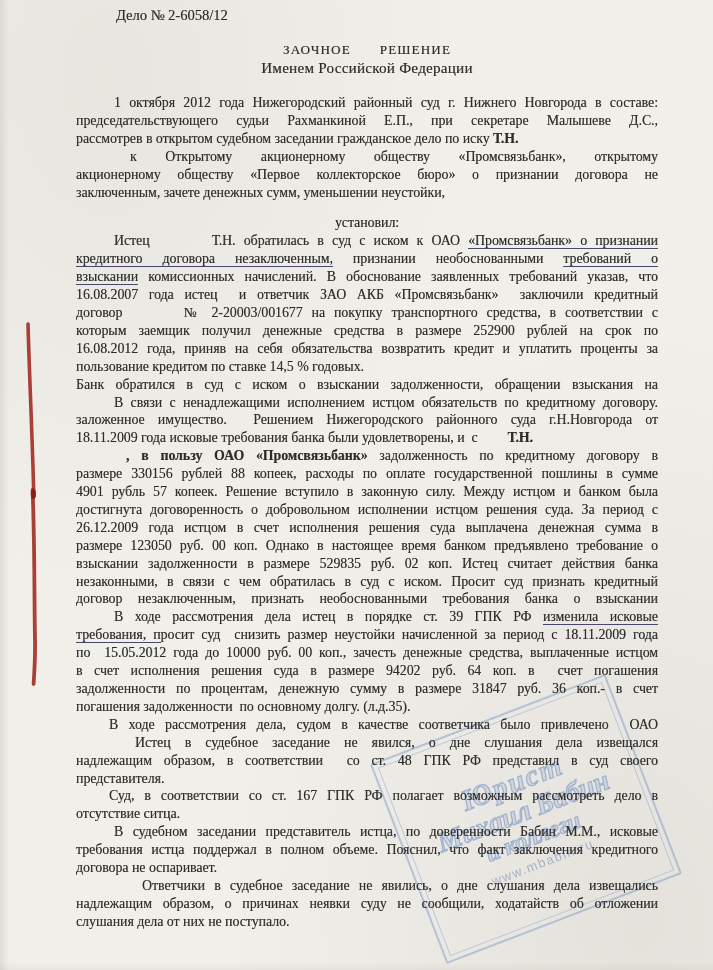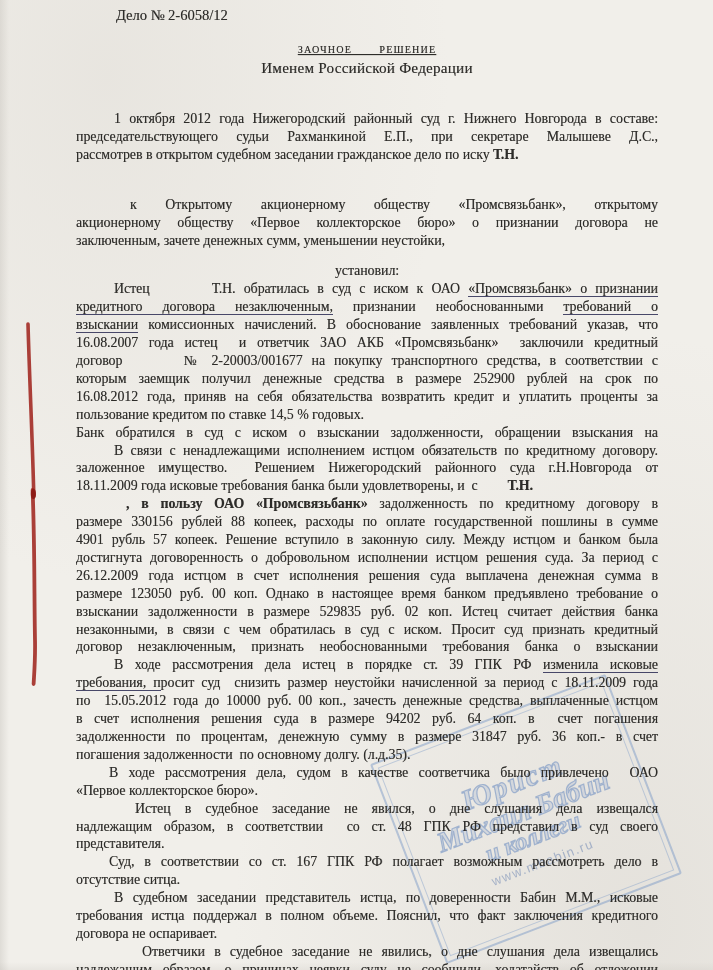--- a/index.html
+++ b/index.html
@@ -15,21 +15,21 @@
     color:#2d2c29;
   }
   .case-number {
     position:absolute; left:116px; top:7px; font-size:14.5px;
     text-shadow:0.3px 0.3px 0.4px rgba(60,58,55,0.5);
   }
   .title-block {
     position:absolute; left:76px; top:40px; width:582px; text-align:center;
     line-height:19px; text-shadow:0.3px 0.3px 0.4px rgba(60,58,55,0.5);
   }
-  .title1 { font-size:10px; white-space:pre; word-spacing:10px; letter-spacing:1.2px;text-decoration:underline; }
+  .title1 { font-size:13px; white-space:pre; word-spacing:10px; letter-spacing:1.2px; }
   .title2 { font-size:15px; letter-spacing:0.3px; }
   .body {
     position:absolute; left:76px; top:94px; width:582px; z-index:2;
     font-size:13.8px; line-height:17.9px;
     text-shadow:0.3px 0.3px 0.4px rgba(60,58,55,0.5);
   }
   .para { margin:0; }
   .line { white-space:pre-wrap; }
   .line.f { text-align:justify; text-align-last:justify; }
   .line.center { text-align:center; text-align-last:center; }
@@ -77,44 +77,44 @@
 
   <div class="case-number">Дело № 2-6058/12</div>
 
   <div class="title-block">
     <div class="title1">ЗАОЧНОЕ  РЕШЕНИЕ</div>
     <div class="title2">Именем Российской Федерации</div>
   </div>
 
   <div class="body">
       <div class="para">
-        <div class="line f" style="padding-left: 38px; margin-top: 16px;"><span class="seg">1 октября 2012 года Нижегородский районный суд г. Нижнего Новгорода в составе:</span></div>
+        <div class="line f" style="padding-left: 38px;"><span class="seg">1 октября 2012 года Нижегородский районный суд г. Нижнего Новгорода в составе:</span></div>
         <div class="line f"><span class="seg">председательствующего судьи Рахманкиной Е.П., при секретаре Малышеве Д.С.,</span></div>
         <div class="line"><span class="seg">рассмотрев в открытом судебном заседании гражданское дело по иску </span><span class="seg b">Т.Н.</span></div>
-        <div class="line f" style="padding-left: 54px; margin-top: 32px;"><span class="seg">к Открытому акционерному обществу «Промсвязьбанк», открытому</span></div>
+        <div class="line f" style="padding-left: 54px;"><span class="seg">к Открытому акционерному обществу «Промсвязьбанк», открытому</span></div>
         <div class="line f"><span class="seg">акционерному обществу «Первое коллекторское бюро» о признании договора не</span></div>
         <div class="line"><span class="seg">заключенным, зачете денежных сумм, уменьшении неустойки,</span></div>
       </div>
       <div class="para">
         <div class="line center gap-top">установил:</div>
       </div>
       <div class="para">
         <div class="line f" style="padding-left: 38px;"><span class="seg">Истец</span><span class="gap" style="width: 62px;"></span><span class="seg">Т.Н. обратилась в суд с иском к ОАО </span><span class="seg u">«Промсвязьбанк» о признании</span></div>
         <div class="line f"><span class="seg u">кредитного договора незаключенным,</span><span class="seg"> признании необоснованными </span><span class="seg u">требований о</span></div>
         <div class="line f"><span class="seg u">взыскании</span><span class="seg"> комиссионных начислений. В обоснование заявленных требований указав, что</span></div>
         <div class="line f"><span class="seg">16.08.2007 года истец  и ответчик ЗАО АКБ «Промсвязьбанк»  заключили кредитный</span></div>
         <div class="line f"><span class="seg">договор</span><span class="gap" style="width: 56px;"></span><span class="seg">№ 2-20003/001677 на покупку транспортного средства, в соответствии с</span></div>
         <div class="line f"><span class="seg">которым заемщик получил денежные средства в размере 252900 рублей на срок по</span></div>
         <div class="line f"><span class="seg">16.08.2012 года, приняв на себя обязательства возвратить кредит и уплатить проценты за</span></div>
         <div class="line"><span class="seg">пользование кредитом по ставке 14,5 % годовых.</span></div>
       </div>
       <div class="para">
         <div class="line f"><span class="seg">Банк обратился в суд с иском о взыскании задолженности, обращении взыскания на</span></div>
         <div class="line f" style="padding-left: 38px;"><span class="seg">В связи с ненадлежащими исполнением истцом обязательств по кредитному договору.</span></div>
-        <div class="line f"><span class="seg">заложенное имущество.  Решением Нижегородский районного суда г.Н.Новгорода от</span></div>
+        <div class="line f"><span class="seg">заложенное имущество.  Решением Нижегородского районного суда г.Н.Новгорода от</span></div>
         <div class="line"><span class="seg">18.11.2009 года исковые требования банка были удовлетворены, и  с</span><span class="gap" style="width: 30px;"></span><span class="seg b">Т.Н.</span></div>
         <div class="line f" style="padding-left: 50px;"><span class="seg b">, в пользу ОАО «Промсвязьбанк»</span><span class="seg"> задолженность по кредитному договору в</span></div>
         <div class="line f"><span class="seg">размере 330156 рублей 88 копеек, расходы по оплате государственной пошлины в сумме</span></div>
         <div class="line f"><span class="seg">4901 рубль 57 копеек. Решение вступило в законную силу. Между истцом и банком была</span></div>
         <div class="line f"><span class="seg">достигнута договоренность о добровольном исполнении истцом решения суда. За период с</span></div>
         <div class="line f"><span class="seg">26.12.2009 года истцом в счет исполнения решения суда выплачена денежная сумма в</span></div>
         <div class="line f"><span class="seg">размере 123050 руб. 00 коп. Однако в настоящее время банком предъявлено требование о</span></div>
         <div class="line f"><span class="seg">взыскании задолженности в размере 529835 руб. 02 коп. Истец считает действия банка</span></div>
         <div class="line f"><span class="seg">незаконными, в связи с чем обратилась в суд с иском. Просит суд признать кредитный</span></div>
         <div class="line f"><span class="seg">договор незаключенным, признать необоснованными требования банка о взыскании</span></div>
@@ -122,21 +122,20 @@
       <div class="para">
         <div class="line f" style="padding-left: 38px;"><span class="seg">В ходе рассмотрения дела истец в порядке ст. 39 ГПК РФ </span><span class="seg u">изменила исковые</span></div>
         <div class="line f"><span class="seg u">требования, п</span><span class="seg">росит суд  снизить размер неустойки начисленной за период с 18.11.2009 года</span></div>
         <div class="line f"><span class="seg">по  15.05.2012 года до 10000 руб. 00 коп., зачесть денежные средства, выплаченные истцом</span></div>
         <div class="line f"><span class="seg">в счет исполнения решения суда в размере 94202 руб. 64 коп. в  счет погашения</span></div>
         <div class="line f"><span class="seg">задолженности по процентам, денежную сумму в размере 31847 руб. 36 коп.- в счет</span></div>
         <div class="line"><span class="seg">погашения задолженности  по основному долгу. (л.д.35).</span></div>
       </div>
       <div class="para">
         <div class="line f" style="padding-left: 33px;"><span class="seg">В ходе рассмотрения дела, судом в качестве соответчика было привлечено  ОАО</span></div>
-        <div class="line"><span class="seg">«Первое коллекторское бюро».</span></div>
       </div>
       <div class="para">
         <div class="line f" style="padding-left: 59px;"><span class="seg">Истец в судебное заседание не явился, о дне слушания дела извещался</span></div>
         <div class="line f"><span class="seg">надлежащим образом, в соответствии  со ст. 48 ГПК РФ представил в суд своего</span></div>
         <div class="line"><span class="seg">представителя.</span></div>
       </div>
       <div class="para">
         <div class="line f" style="padding-left: 33px;"><span class="seg">Суд, в соответствии со ст. 167 ГПК РФ полагает возможным рассмотреть дело в</span></div>
         <div class="line"><span class="seg">отсутствие ситца.</span></div>
       </div>

